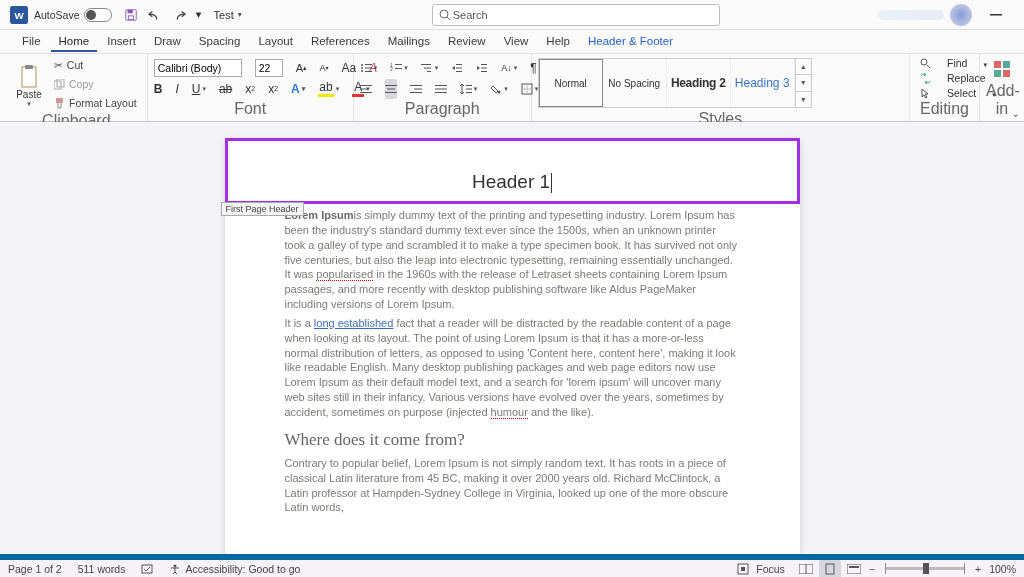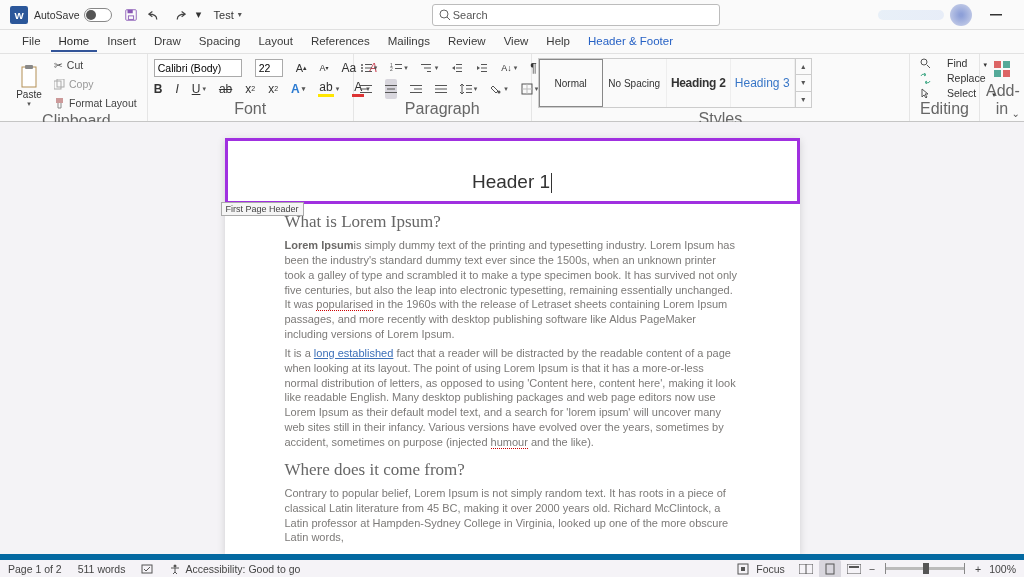--- a/index.html
+++ b/index.html
@@ -389,21 +389,20 @@
 </div>
 
 <div class="docarea">
   <div class="page">
     <div class="header-zone">
       <span>Header 1</span>
         <span class="cursor"></span>
     </div>
     <div class="hdr-tag">First Page Header</div>
     <div class="body-content">
-      <h2>What is Lorem Ipsum?</h2>
       <p><strong>Lorem Ipsum</strong>is simply dummy text of the printing and typesetting industry. Lorem Ipsum has been the industry's standard dummy text ever since the 1500s, when an unknown printer took a galley of type and scrambled it to make a type specimen book. It has survived not only five centuries, but also the leap into electronic typesetting, remaining essentially unchanged. It was <span class="err">popularised</span> in the 1960s with the release of Letraset sheets containing Lorem Ipsum passages, and more recently with desktop publishing software like Aldus PageMaker including versions of Lorem Ipsum.</p>
       <p><span>It is a </span><a class="inline">long established</a><span> fact that a reader will be distracted by the readable content of a page when looking at its layout. The point of using Lorem Ipsum is that it has a more-or-less normal distribution of letters, as opposed to using 'Content here, content here', making it look like readable English. Many desktop publishing packages and web page editors now use Lorem Ipsum as their default model text, and a search for 'lorem ipsum' will uncover many web sites still in their infancy. Various versions have evolved over the years, sometimes by accident, sometimes on purpose (injected </span><span class="err">humour</span><span> and the like).</span></p>
       <h2 style="margin-top:10px">Where does it come from?</h2>
       <p><span>Contrary to popular belief, Lorem Ipsum is not simply random text. It has roots in a piece of classical Latin literature from 45 BC, making it over 2000 years old. Richard McClintock, a Latin professor at Hampden-Sydney College in Virginia, looked up one of the more obscure Latin words, </span></p>
     </div>
   </div>
 </div>
 
 <div class="statusbar">
   <div class="item">Page 1 of 2</div>

